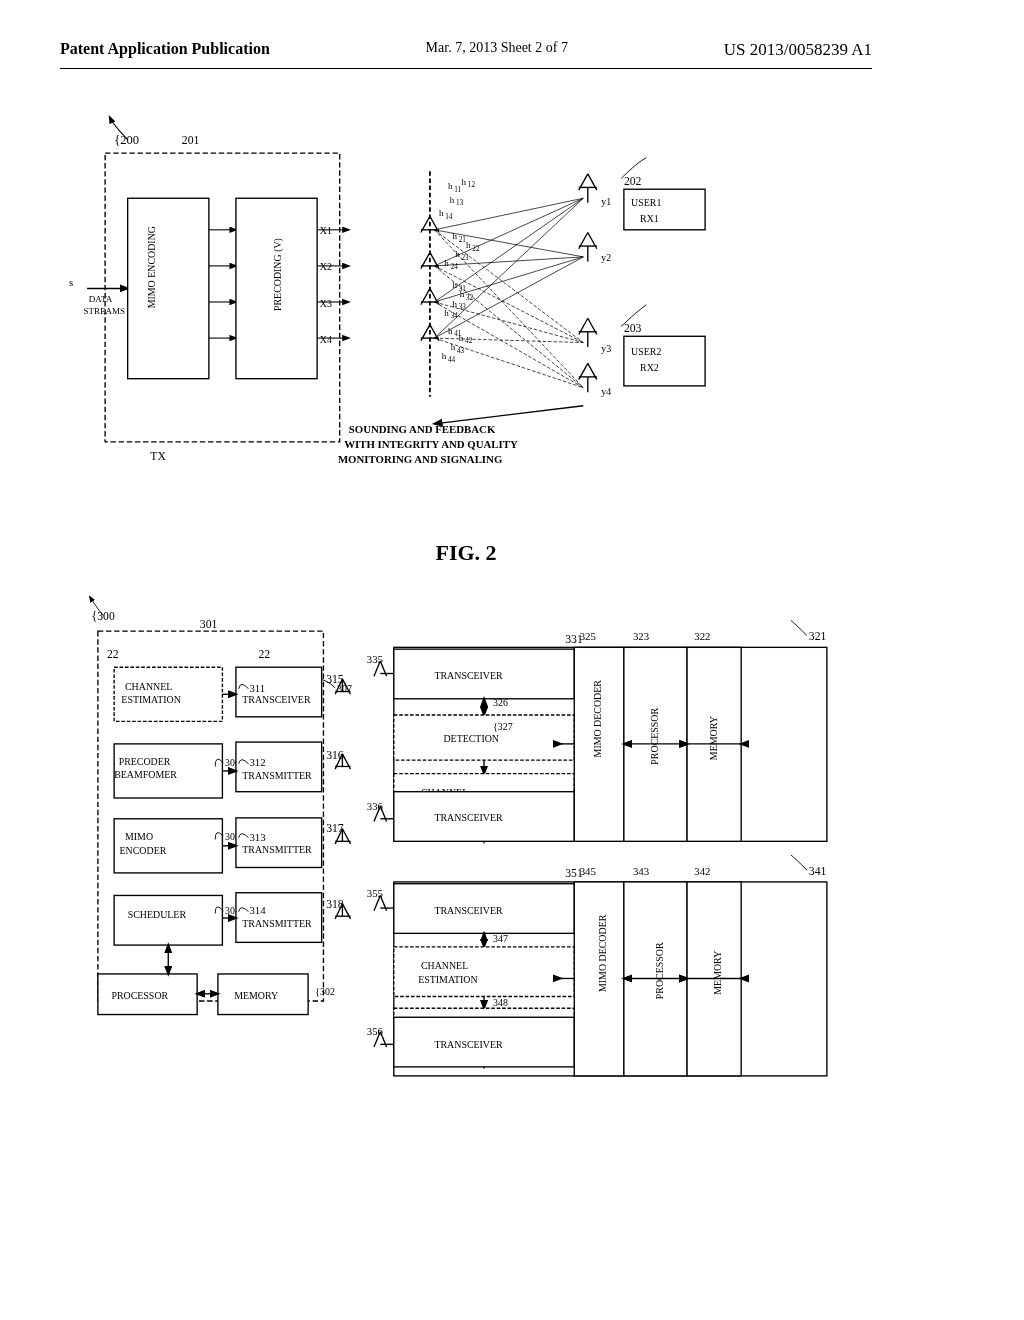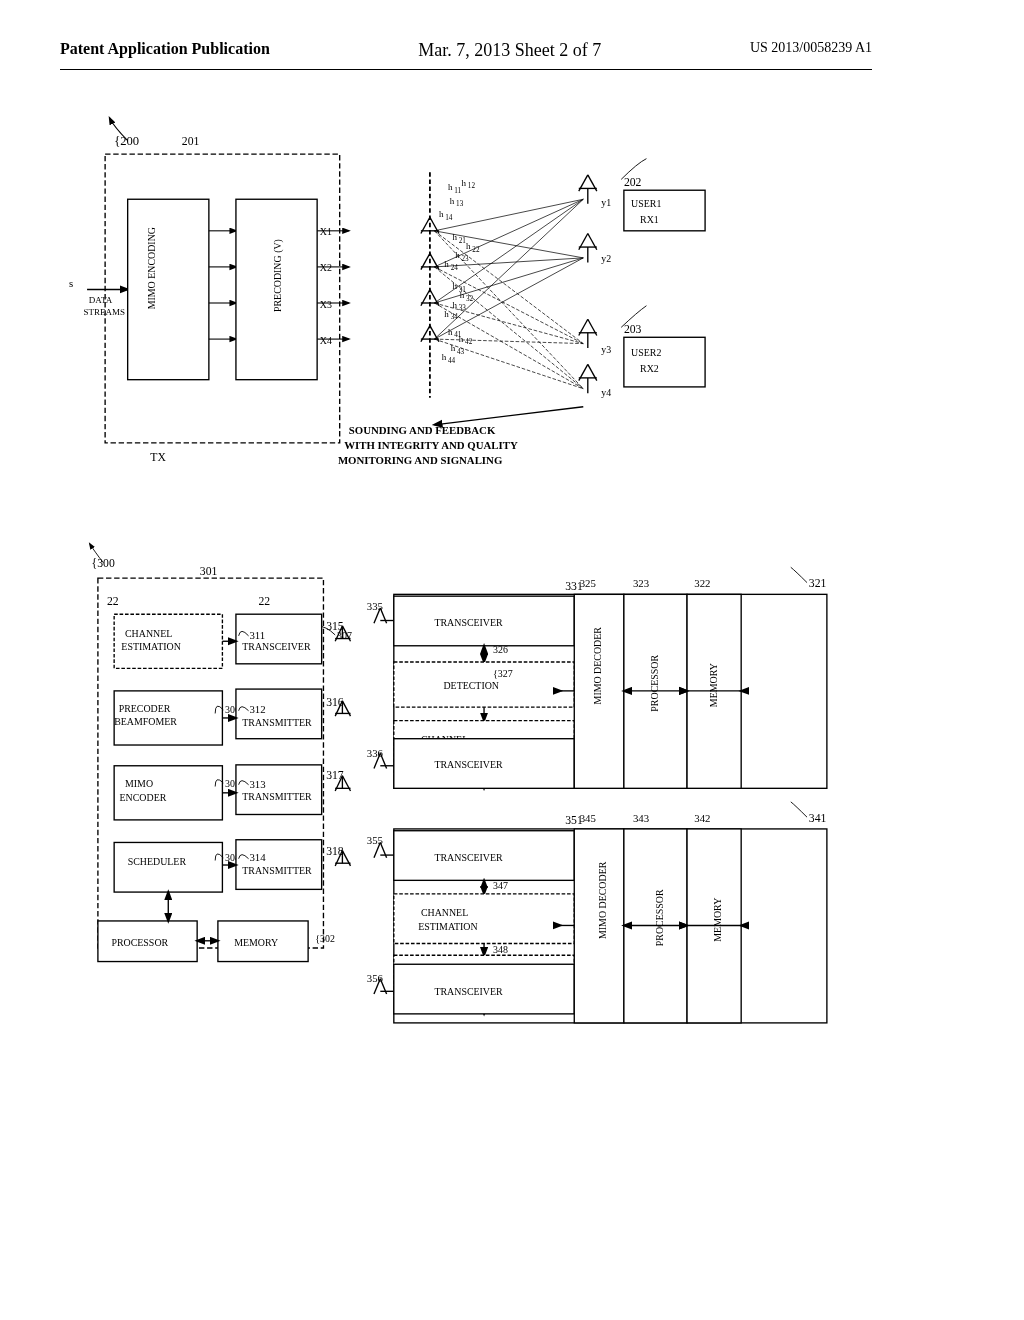--- a/index.html
+++ b/index.html
@@ -24,26 +24,26 @@
       align-items: flex-start;
       margin-bottom: 30px;
       border-bottom: 1px solid #000;
       padding-bottom: 8px;
     }
     .header-left {
       font-weight: bold;
       font-size: 16px;
     }
     .header-center {
-      font-size: 18px;
+      font-size: 14px;
       text-align: left;
       font-family: Liberation Serif, serif;
     }
     .header-right {
-      font-size: 14px;
+      font-size: 17px;
       text-align: right;
     }
     .diagram-area {
       width: 100%;
       position: relative;
     }
     svg {
       width: 100%;
       display: block;
     }
@@ -235,20 +235,21 @@
         </marker>
         <marker id="arrowR" markerWidth="8" markerHeight="8" refX="6" refY="3" orient="auto">
           <path d="M0,0 L0,6 L8,3 z" fill="#000"></path>
         </marker>
         <marker id="arrowL" markerWidth="8" markerHeight="8" refX="2" refY="3" orient="auto">
           <path d="M8,0 L8,6 L0,3 z" fill="#000"></path>
         </marker>
       </defs>
     </svg>
 
+    <div class="fig-label">FIG. 2</div>
   </div>
 
   <div class="diagram-area">
     <svg viewBox="0 0 900 560" xmlns="http://www.w3.org/2000/svg">
       <defs>
         <marker id="arr3" markerWidth="8" markerHeight="8" refX="6" refY="3" orient="auto">
           <path d="M0,0 L0,6 L8,3 z" fill="#000"></path>
         </marker>
         <marker id="arr3L" markerWidth="8" markerHeight="8" refX="2" refY="3" orient="auto">
           <path d="M8,0 L8,6 L0,3 z" fill="#000"></path>

